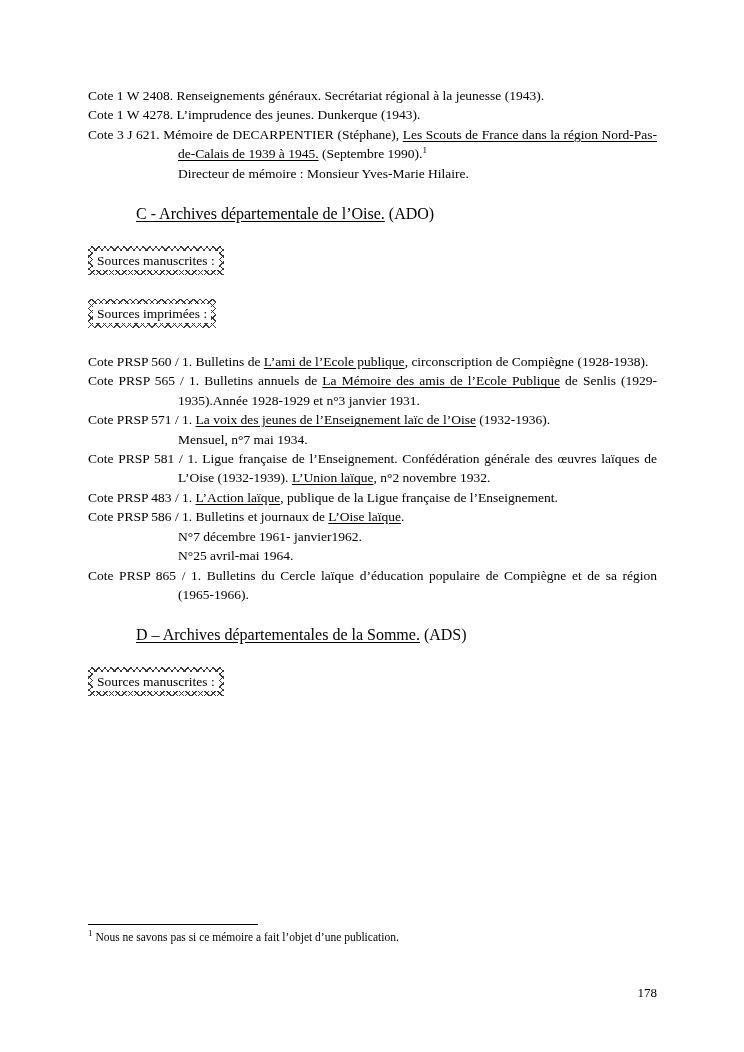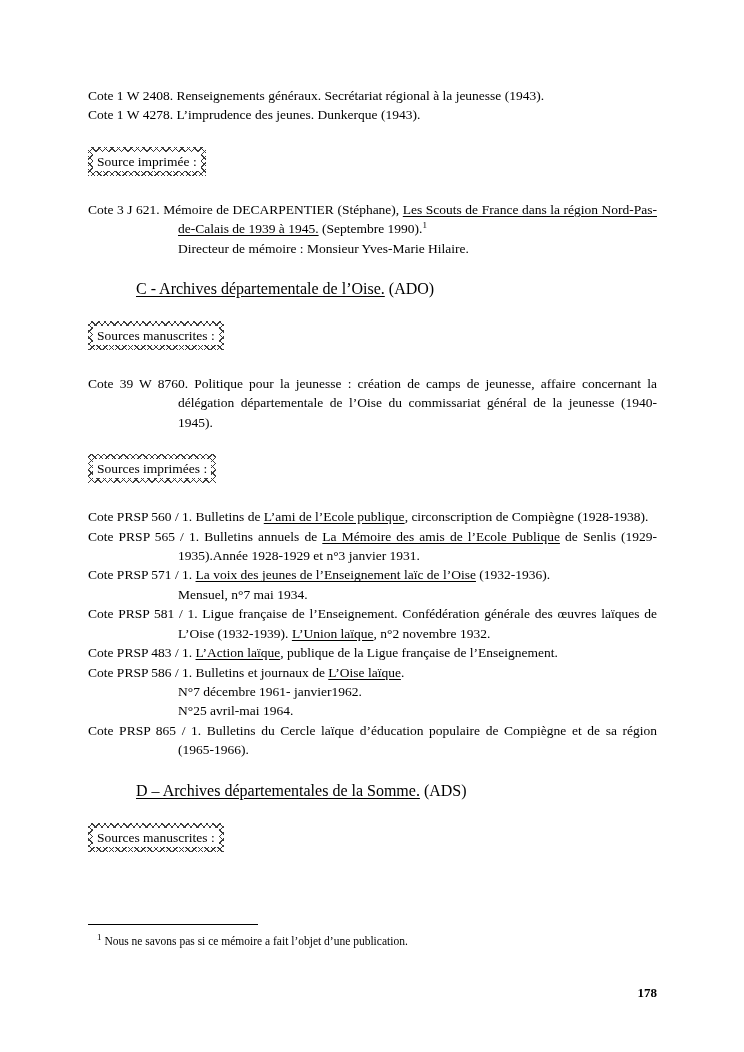--- a/index.html
+++ b/index.html
@@ -55,45 +55,42 @@
     position:absolute;
     left:88px; top:924px;
     width:569px;
   }
   .footnote-rule {
     width:170px;
     border-top:1px solid #000;
     margin-bottom:5px;
   }
   .footnote-text {
-    margin:9px;
+    margin:0;
     font-size:11.5px;
     line-height:14px;
   }
   .page-number {
     position:absolute;
     right:87px; top:985px;
     font-size:13px;
-    font-weight:bold;
   }
 </style>
 </head>
 <body>
 
 <div class="page">
 
   <main class="doc-body">
       <p class="entry"><span>Cote 1 W 2408. Renseignements généraux. Secrétariat régional à la jeunesse (1943).</span></p>
       <p class="entry"><span>Cote 1 W 4278. L’imprudence des jeunes. Dunkerque (1943).</span></p>
-      <div class="box-row"><span class="box-outer"><span class="box-inner">Source imprimée :</span></span></div>
       <p class="entry"><span>Cote 3 J 621. Mémoire de DECARPENTIER (Stéphane), </span><span class="u">Les Scouts de France dans la région Nord-Pas-de-Calais de 1939 à 1945.</span><span> (Septembre 1990).</span><sup>1</sup></p>
       <p class="cont"><span>Directeur de mémoire : Monsieur Yves-Marie Hilaire.</span></p>
       <p class="heading"><span class="u">C - Archives départementale de l’Oise.</span><span> (ADO)</span></p>
       <div class="box-row"><span class="box-outer"><span class="box-inner">Sources manuscrites :</span></span></div>
-      <p class="entry"><span>Cote 39 W 8760. Politique pour la jeunesse : création de camps de jeunesse, affaire concernant la délégation départementale de l’Oise du commissariat général de la jeunesse (1940-1945).</span></p>
       <div class="box-row"><span class="box-outer"><span class="box-inner">Sources imprimées :</span></span></div>
       <p class="entry"><span>Cote PRSP 560 / 1. Bulletins de </span><span class="u">L’ami de l’Ecole publique</span><span>, circonscription de Compiègne (1928-1938).</span></p>
       <p class="entry"><span>Cote PRSP 565 / 1. Bulletins annuels de </span><span class="u">La Mémoire des amis de l’Ecole Publique</span><span> de Senlis (1929-1935).Année 1928-1929 et n°3 janvier 1931.</span></p>
       <p class="entry"><span>Cote PRSP 571 / 1. </span><span class="u">La voix des jeunes de l’Enseignement laïc de l’Oise</span><span> (1932-1936).</span></p>
       <p class="cont"><span>Mensuel, n°7 mai 1934.</span></p>
       <p class="entry"><span>Cote PRSP 581 / 1. Ligue française de l’Enseignement. Confédération générale des œuvres laïques de L’Oise (1932-1939). </span><span class="u">L’Union laïque</span><span>, n°2 novembre 1932.</span></p>
       <p class="entry"><span>Cote PRSP 483 / 1. </span><span class="u">L’Action laïque</span><span>, publique de la Ligue française de l’Enseignement.</span></p>
       <p class="entry"><span>Cote PRSP 586 / 1. Bulletins et journaux de </span><span class="u">L’Oise laïque</span><span>.</span></p>
       <p class="cont"><span>N°7 décembre 1961- janvier1962.</span></p>
       <p class="cont"><span>N°25 avril-mai 1964.</span></p>

